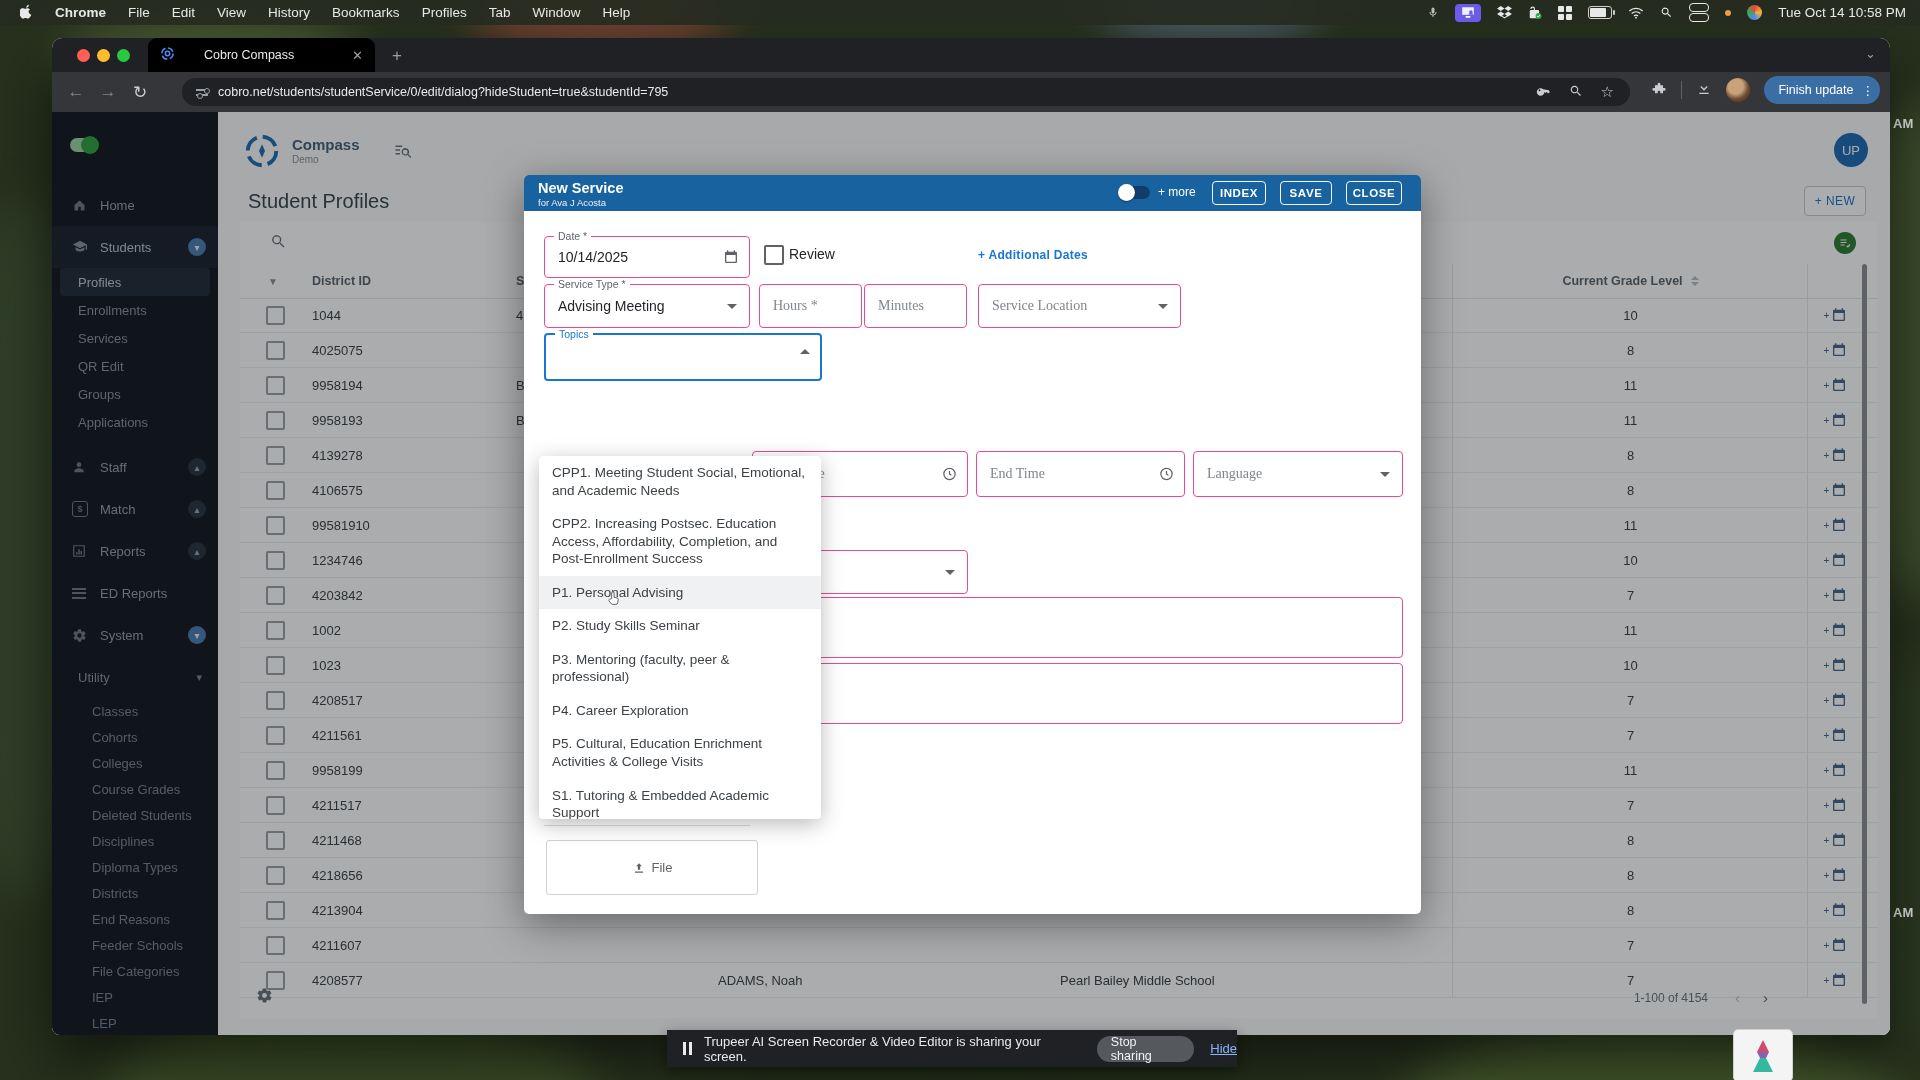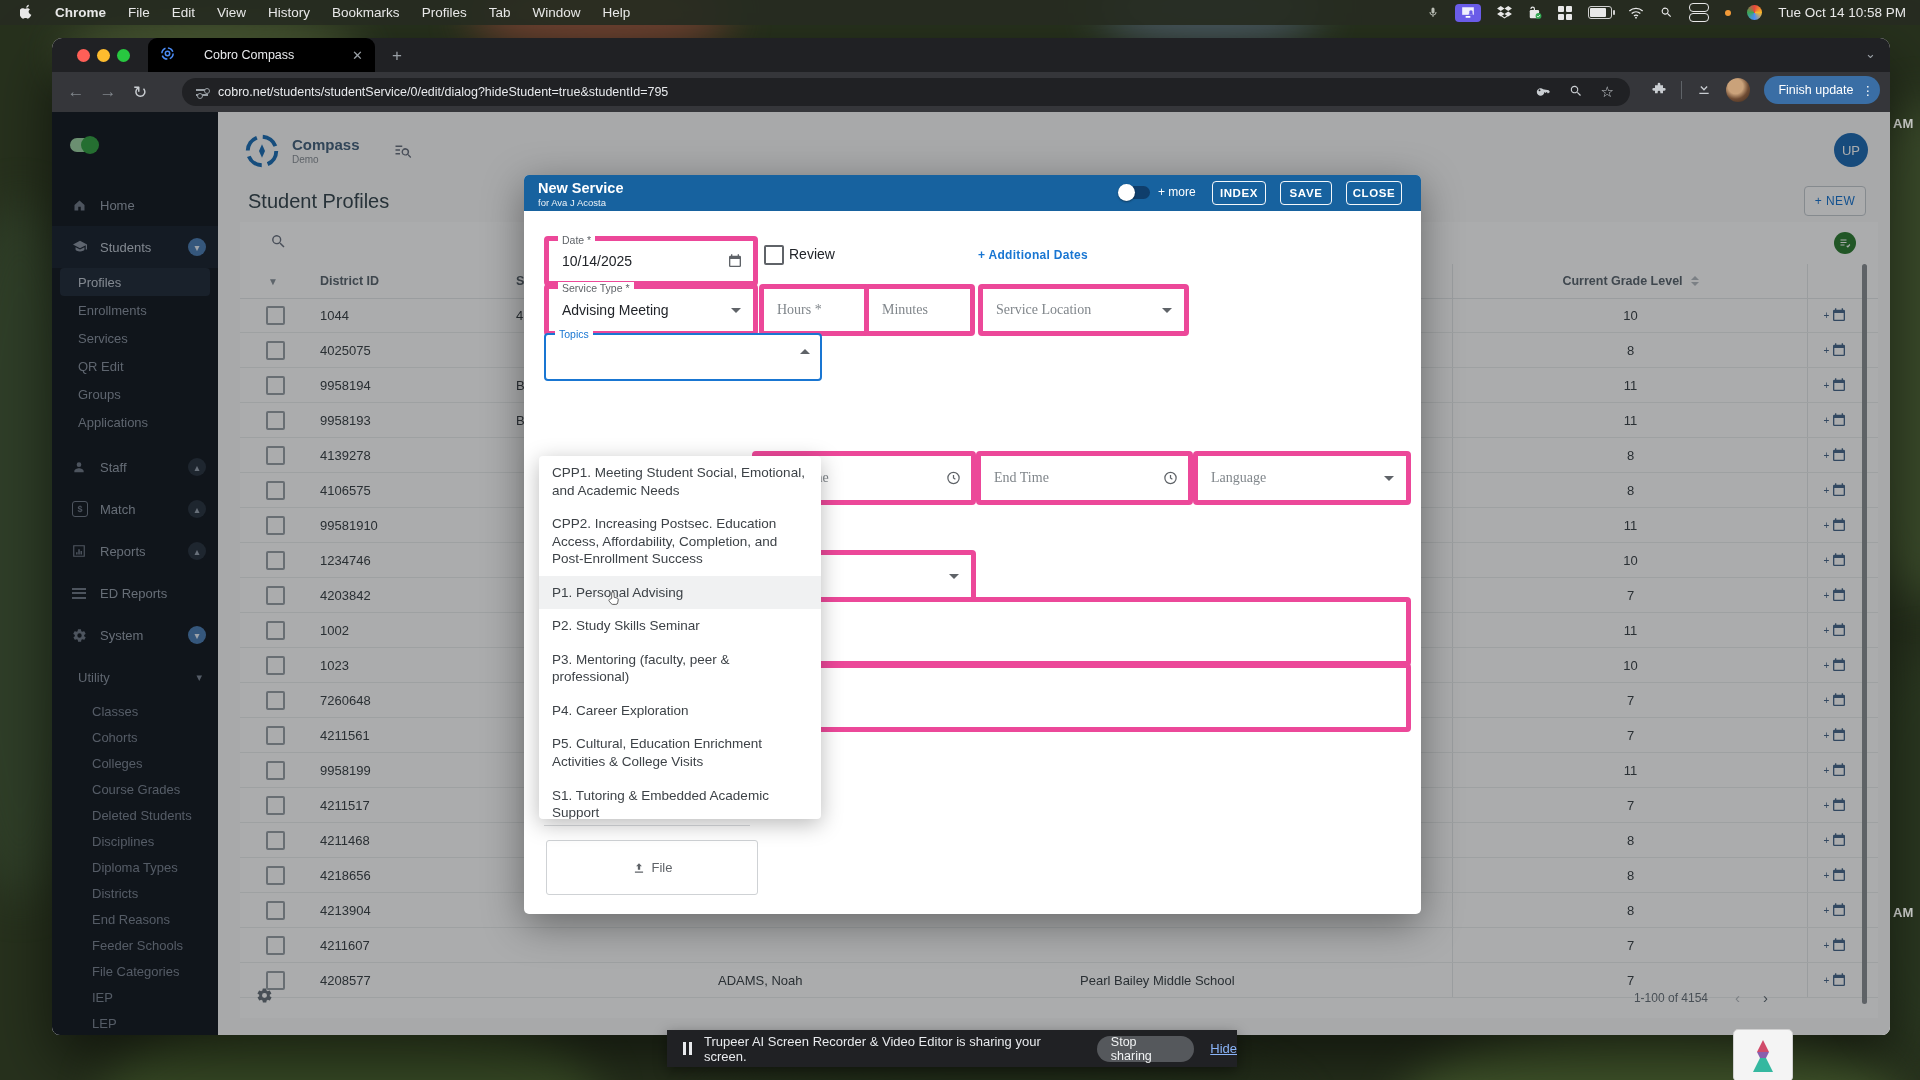--- a/index.html
+++ b/index.html
@@ -78,24 +78,24 @@
   
   #table{position:absolute;left:22px;top:110px;width:1638px;height:796px;background:#fff;}
   .t-search{position:absolute;left:0;top:0;width:100%;height:42px;background:#fff;}
   .t-head{position:absolute;left:0;top:42px;width:100%;height:34px;font-size:12.5px;color:#5c6770;font-weight:bold;border-bottom:1px solid #e6e8ea;}
   .t-body{position:absolute;left:0;top:76px;width:100%;}
   .trow{position:relative;height:34px;border-bottom:1px solid #eceeef;font-size:13px;color:#3c4348;}
   .cell{position:absolute;top:0;height:34px;display:flex;align-items:center;}
   .c-caret{left:28px;color:#8b949c;font-size:10px;}
   .c-check{left:26px;}
   .cbx{width:15px;height:15px;border:2px solid #9aa1a8;border-radius:2px;background:#fff;}
-  .c-id{left:80px;}
+  .c-id{left:72px;}
   .c-frag{left:276px;}
   .c-name{left:478px;}
-  .c-school{left:840px;}
+  .c-school{left:820px;}
   .c-grade{left:1212px;width:355px;justify-content:center;border-left:1px solid #e6e8ea;}
   .c-icons{left:1567px;width:55px;justify-content:center;border-left:1px solid #e6e8ea;color:#48688c;gap:2px;}
   .c-icons .plus{font-size:10px;color:#48688c;}
   .sortico{display:inline-flex;flex-direction:column;margin-left:8px;gap:2px;}
   .sortico i{width:0;height:0;border-left:4px solid transparent;border-right:4px solid transparent;}
   .sortico .upt{border-bottom:4px solid #b6bcc2;}
   .sortico .dnt{border-top:4px solid #b6bcc2;}
   .t-foot{position:absolute;left:0;top:756px;width:100%;height:40px;font-size:12px;color:#6a737b;}
   .scrollbar{position:absolute;right:11px;top:42px;width:5px;height:740px;background:#8a8f94;border-radius:3px;}
   .green-circle{position:absolute;right:22px;top:10px;width:22px;height:22px;border-radius:50%;background:#2e7d32;color:#fff;display:flex;align-items:center;justify-content:center;}
@@ -104,21 +104,21 @@
 
   
   #modal{position:absolute;left:472px;top:137px;width:897px;height:739px;background:#fff;border-radius:5px;box-shadow:0 10px 40px rgba(0,0,0,.4);z-index:50;}
   .m-head{position:absolute;left:0;top:0;width:100%;height:36px;background:#17629f;border-radius:5px 5px 0 0;color:#fff;}
   .m-title{position:absolute;left:14px;top:5px;font-size:14.5px;font-weight:bold;}
   .m-sub{position:absolute;left:14px;top:22px;font-size:9.5px;opacity:.92;}
   .m-toggle{position:absolute;left:596px;top:11px;width:30px;height:13px;border-radius:7px;background:#0f3e6c;}
   .m-toggle i{position:absolute;left:-2px;top:-2px;width:17px;height:17px;border-radius:50%;background:#fff;box-shadow:0 1px 2px rgba(0,0,0,.4);}
   .m-more{position:absolute;left:634px;top:10px;font-size:12px;}
   .m-btn{position:absolute;top:6px;height:24px;border:1px solid rgba(255,255,255,.95);border-radius:4px;color:#fff;font-size:11.5px;font-weight:bold;display:flex;align-items:center;justify-content:center;letter-spacing:.6px;background:transparent;}
-  .fld{position:absolute;border:5px solid #ec4899;border-radius:4px;background:#fff;font-size:14px;color:#212429;}
+  .fld{position:absolute;border:1px solid #ec4899;border-radius:4px;background:#fff;font-size:14px;color:#212429;}
   .fld .flabel{position:absolute;left:9px;top:-7px;background:#fff;padding:0 4px;font-size:10.5px;color:#5f6368;}
   .fld .val{position:absolute;left:13px;top:50%;transform:translateY(-50%);}
   .fld .ph{position:absolute;left:13px;top:50%;transform:translateY(-50%);color:#80868b;font-family:Liberation Serif, serif;}
   .fld .dcaret{position:absolute;right:12px;top:50%;margin-top:-2px;width:0;height:0;border-left:5px solid transparent;border-right:5px solid transparent;border-top:5px solid #5f6368;}
   .fld .ricon{position:absolute;right:10px;top:50%;transform:translateY(-50%);color:#5f6368;display:flex;}
   .blue-link{color:#1976d2;font-weight:bold;font-size:12px;letter-spacing:.3px;}
   .m-check{position:absolute;width:16px;height:16px;border:2px solid #5f6368;border-radius:2px;}
   #dropdown{position:absolute;left:15px;top:281px;width:282px;max-height:363px;overflow:hidden;background:#fff;border-radius:4px;box-shadow:0 5px 22px rgba(0,0,0,.28);z-index:60;}
   .dd-item{padding:8px 13px;font-size:13.5px;color:#3d4247;line-height:1.3;}
   .dd-item.hover{background:#f0f1f2;position:relative;}
@@ -651,21 +651,21 @@
                     <path d="M19 4h-1V2h-2v2H8V2H6v2H5a2 2 0 0 0-2 2v13a2 2 0 0 0 2 2h14a2 2 0 0 0 2-2V6a2 2 0 0 0-2-2zm0 15H5V9h14v10z"></path>
                     <path d="M7 11h7v2H7zM7 15h5v2H7z" fill="#fff"></path>
                   </svg>
                 </span>
               </div>
 
               <div class="trow">
                 <span class="cell c-check">
                   <span class="cbx"></span>
                 </span>
-                <span class="cell c-id">7260648</span>
+                <span class="cell c-id">4208517</span>
                 <span class="cell c-frag"></span>
                 <span class="cell c-name"></span>
                 <span class="cell c-school"></span>
                 <span class="cell c-grade">7</span>
                 <span class="cell c-icons">
                   <span class="plus">+</span>
                   <svg width="16" height="16" viewBox="0 0 24 24" fill="#48688c">
                     <path d="M19 4h-1V2h-2v2H8V2H6v2H5a2 2 0 0 0-2 2v13a2 2 0 0 0 2 2h14a2 2 0 0 0 2-2V6a2 2 0 0 0-2-2zm0 15H5V9h14v10z"></path>
                     <path d="M7 11h7v2H7zM7 15h5v2H7z" fill="#fff"></path>
                   </svg>

